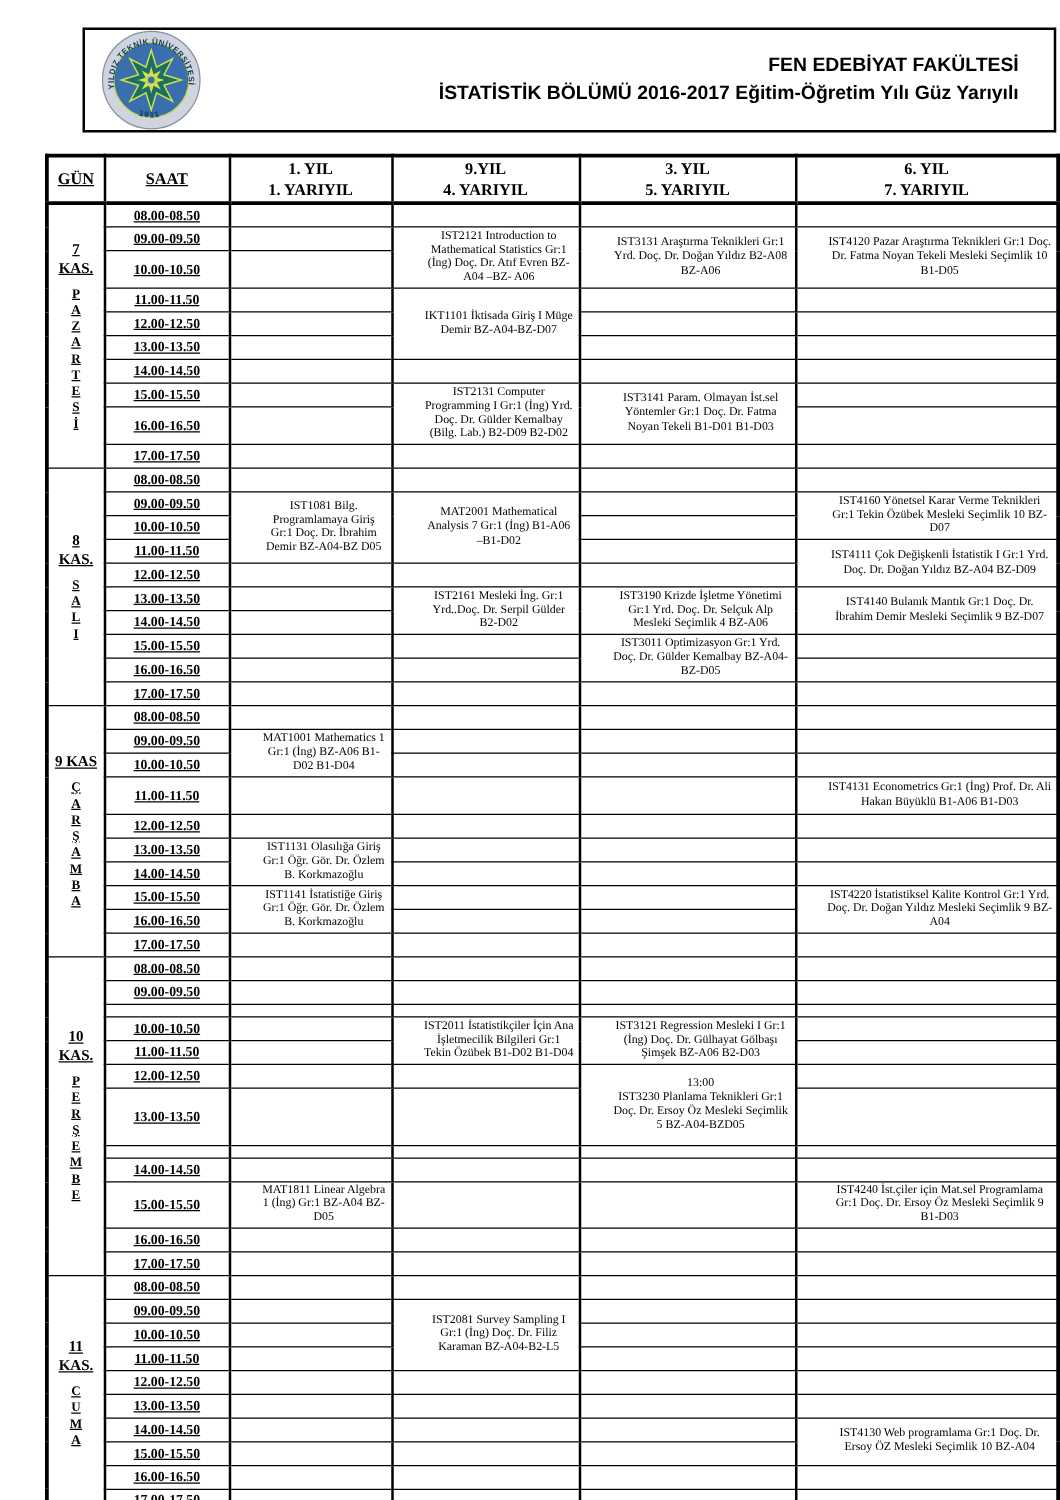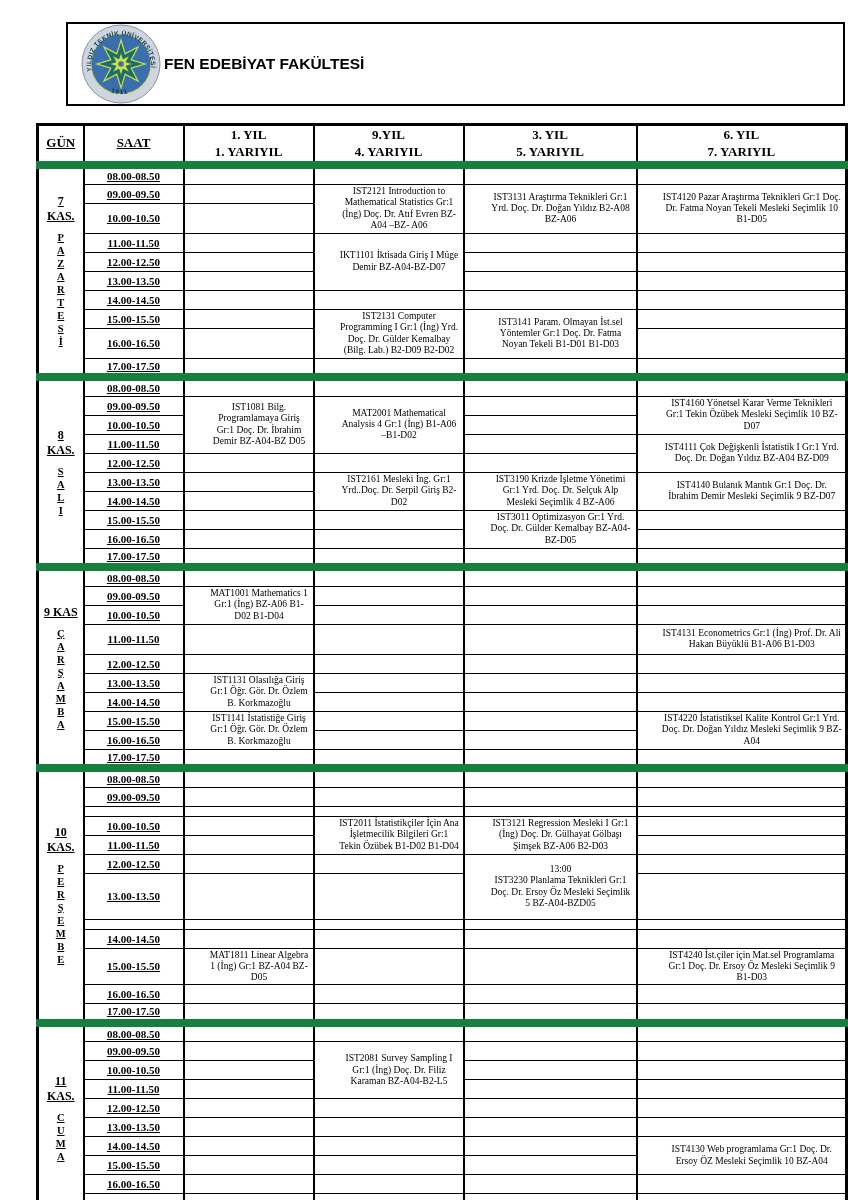--- a/index.html
+++ b/index.html
@@ -31,26 +31,26 @@
   .logo-wrap {
     flex: 0 0 auto;
     width: 86px;
     margin-left: 10px;
     display: flex;
     align-items: center;
     justify-content: center;
   }
   .header-text {
     flex: 1 1 auto;
-    text-align: left;
+    text-align: right;
     font-family: "Liberation Sans", sans-serif;
     font-weight: bold;
     font-size: 15.5px;
     line-height: 1.4;
-    padding-right: 40px;
+    padding-right: 28px;
   }
 
   
   table.schedule {
     margin-top: 17px;
     border-collapse: collapse;
     table-layout: fixed;
     width: 809px;
     border: 3px solid #000;
   }
@@ -73,21 +73,21 @@
     border-left-width: 2px;
     border-right-width: 2px;
     font-size: 13px;
     font-weight: bold;
     height: 33px;
     line-height: 1.25;
   }
   .col-gun, .col-saat { border-right-width: 2px; text-decoration: underline; }
   .col-y1, .col-y2, .col-y3 { border-right-width: 2px; }
 
-  tr.day-first td { border-top: 8px solid #15803d; }
+  tr.day-first td { border-top: 1px solid #15803d; }
 
   tr.r-normal { height: 19px; }
   tr.r-tall   { height: 30px; }
   tr.r-xtall  { height: 46px; }
   tr.r-spacer { height: 10px; }
 
   td.time-cell {
     font-weight: bold;
     font-size: 11px;
     white-space: nowrap;
@@ -133,20 +133,21 @@
         <text font-family="Liberation Sans, sans-serif" font-size="6.4" font-weight="bold" fill="#12355e" letter-spacing="0.4">
           <textPath href="#arc-top" startOffset="2">YILDIZ TEKNİK ÜNİVERSİTESİ</textPath>
         </text>
         <text font-family="Liberation Sans, sans-serif" font-size="6.4" font-weight="bold" fill="#12355e" letter-spacing="1">
           <textPath href="#arc-bottom" startOffset="3">1911</textPath>
         </text>
       </svg>
     </div>
     <div class="header-text">
       <div>FEN EDEBİYAT FAKÜLTESİ</div>
+      <div>İSTATİSTİK BÖLÜMÜ 2016-2017 Eğitim-Öğretim Yılı Güz Yarıyılı</div>
     </div>
   </div>
 
   <table class="schedule">
     <colgroup>
       <col class="w-gun">
         <col class="w-saat">
         <col class="w-y1">
         <col class="w-y2">
         <col class="w-y3">
@@ -274,21 +275,21 @@
           </td>
           <td class="col-saat time-cell">08.00-08.50</td>
           <td class="col-y1 empty-cell"></td>
           <td class="col-y2 empty-cell"></td>
           <td class="col-y3 empty-cell"></td>
           <td class="col-y4 empty-cell"></td>
         </tr>
         <tr class="r-normal">
           <td class="col-saat time-cell">09.00-09.50</td>
           <td rowspan="3" class="col-y1 course-cell">IST1081 Bilg. Programlamaya Giriş Gr:1 Doç. Dr. İbrahim Demir BZ-A04-BZ D05</td>
-          <td rowspan="3" class="col-y2 course-cell">MAT2001 Mathematical Analysis 4 Gr:1 (İng) B1-A06 –B1-D02</td>
+          <td rowspan="3" class="col-y2 course-cell">MAT2001 Mathematical Analysis 7 Gr:1 (İng) B1-A06 –B1-D02</td>
           <td class="col-y3 empty-cell"></td>
           <td rowspan="2" class="col-y4 course-cell">IST4160 Yönetsel Karar Verme Teknikleri Gr:1 Tekin Özübek Mesleki Seçimlik 10 BZ-D07</td>
         </tr>
         <tr class="r-normal">
           <td class="col-saat time-cell">10.00-10.50</td>
           <td class="col-y3 empty-cell"></td>
         </tr>
         <tr class="r-normal">
           <td class="col-saat time-cell">11.00-11.50</td>
           <td class="col-y3 empty-cell"></td>
@@ -296,21 +297,21 @@
         </tr>
         <tr class="r-normal">
           <td class="col-saat time-cell">12.00-12.50</td>
           <td class="col-y1 empty-cell"></td>
           <td class="col-y2 empty-cell"></td>
           <td class="col-y3 empty-cell"></td>
         </tr>
         <tr class="r-normal">
           <td class="col-saat time-cell">13.00-13.50</td>
           <td class="col-y1 empty-cell"></td>
-          <td rowspan="2" class="col-y2 course-cell">IST2161 Mesleki İng. Gr:1 Yrd..Doç. Dr. Serpil Giriş B2-D02</td>
+          <td rowspan="2" class="col-y2 course-cell">IST2161 Mesleki İng. Gr:1 Yrd..Doç. Dr. Serpil Gülder B2-D02</td>
           <td rowspan="2" class="col-y3 course-cell">IST3190 Krizde İşletme Yönetimi Gr:1 Yrd. Doç. Dr. Selçuk Alp Mesleki Seçimlik 4 BZ-A06</td>
           <td rowspan="2" class="col-y4 course-cell">IST4140 Bulanık Mantık Gr:1 Doç. Dr. İbrahim Demir Mesleki Seçimlik 9 BZ-D07</td>
         </tr>
         <tr class="r-normal">
           <td class="col-saat time-cell">14.00-14.50</td>
           <td class="col-y1 empty-cell"></td>
         </tr>
         <tr class="r-normal">
           <td class="col-saat time-cell">15.00-15.50</td>
           <td class="col-y1 empty-cell"></td>

